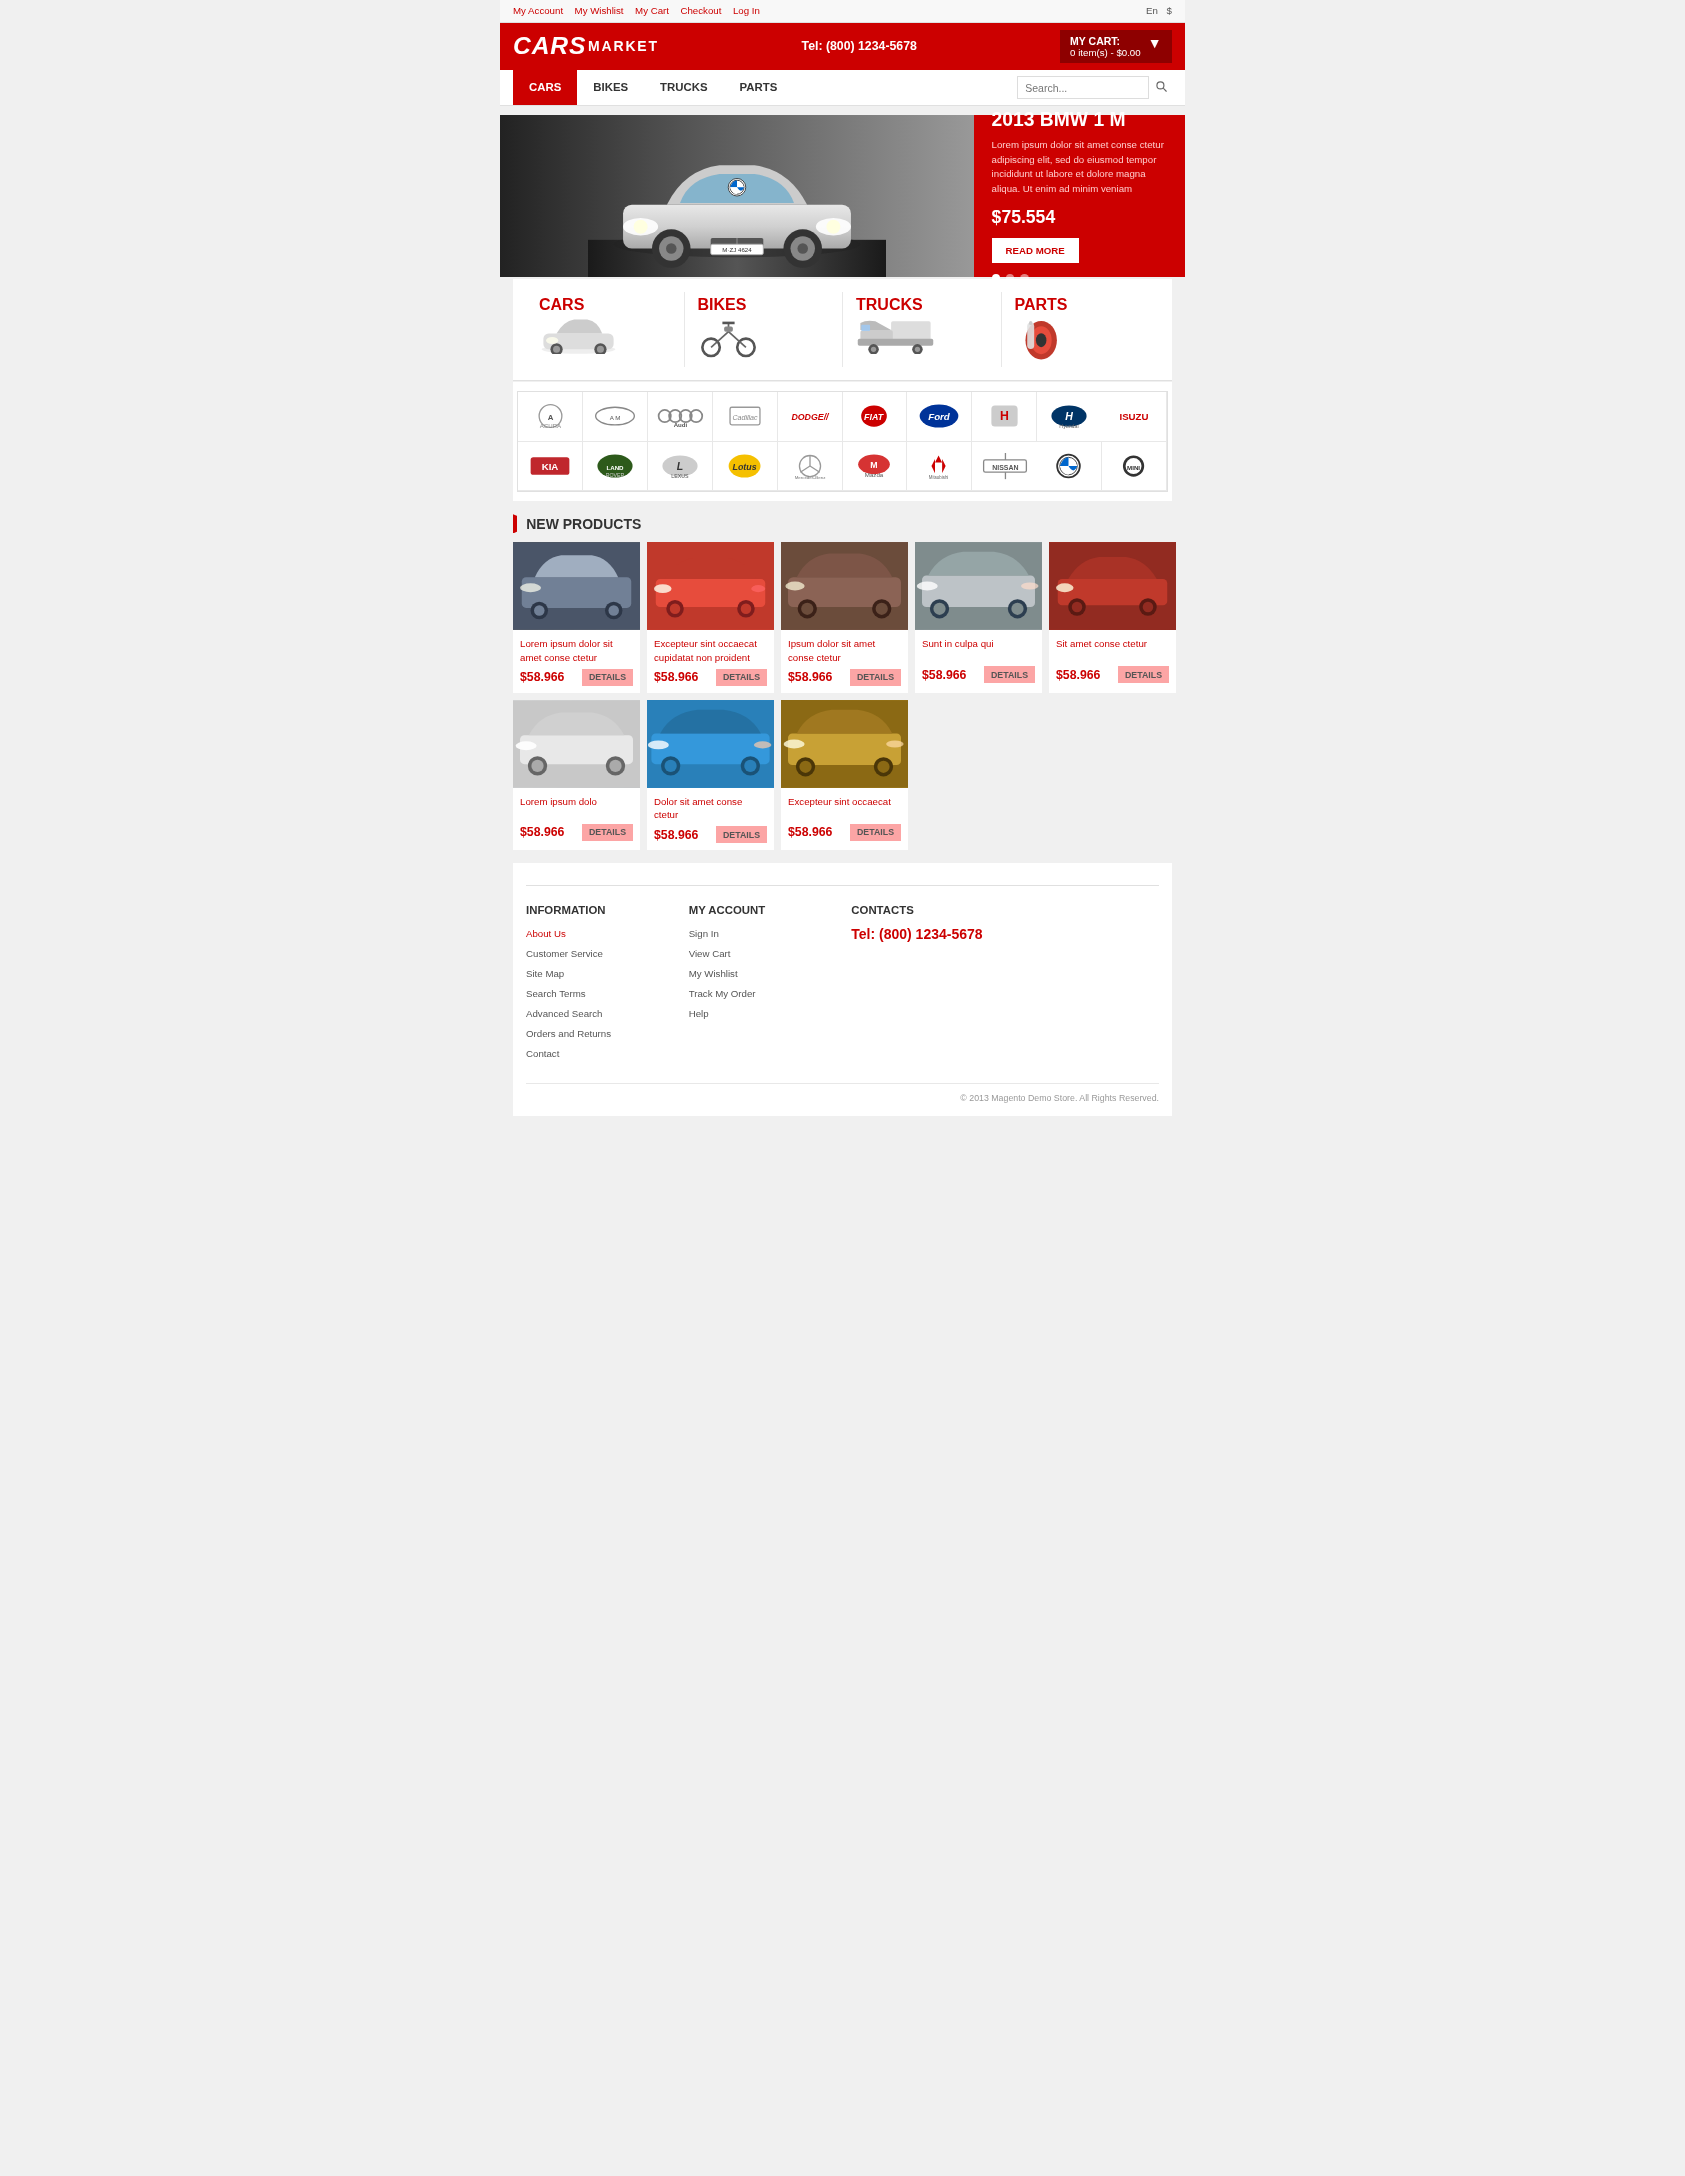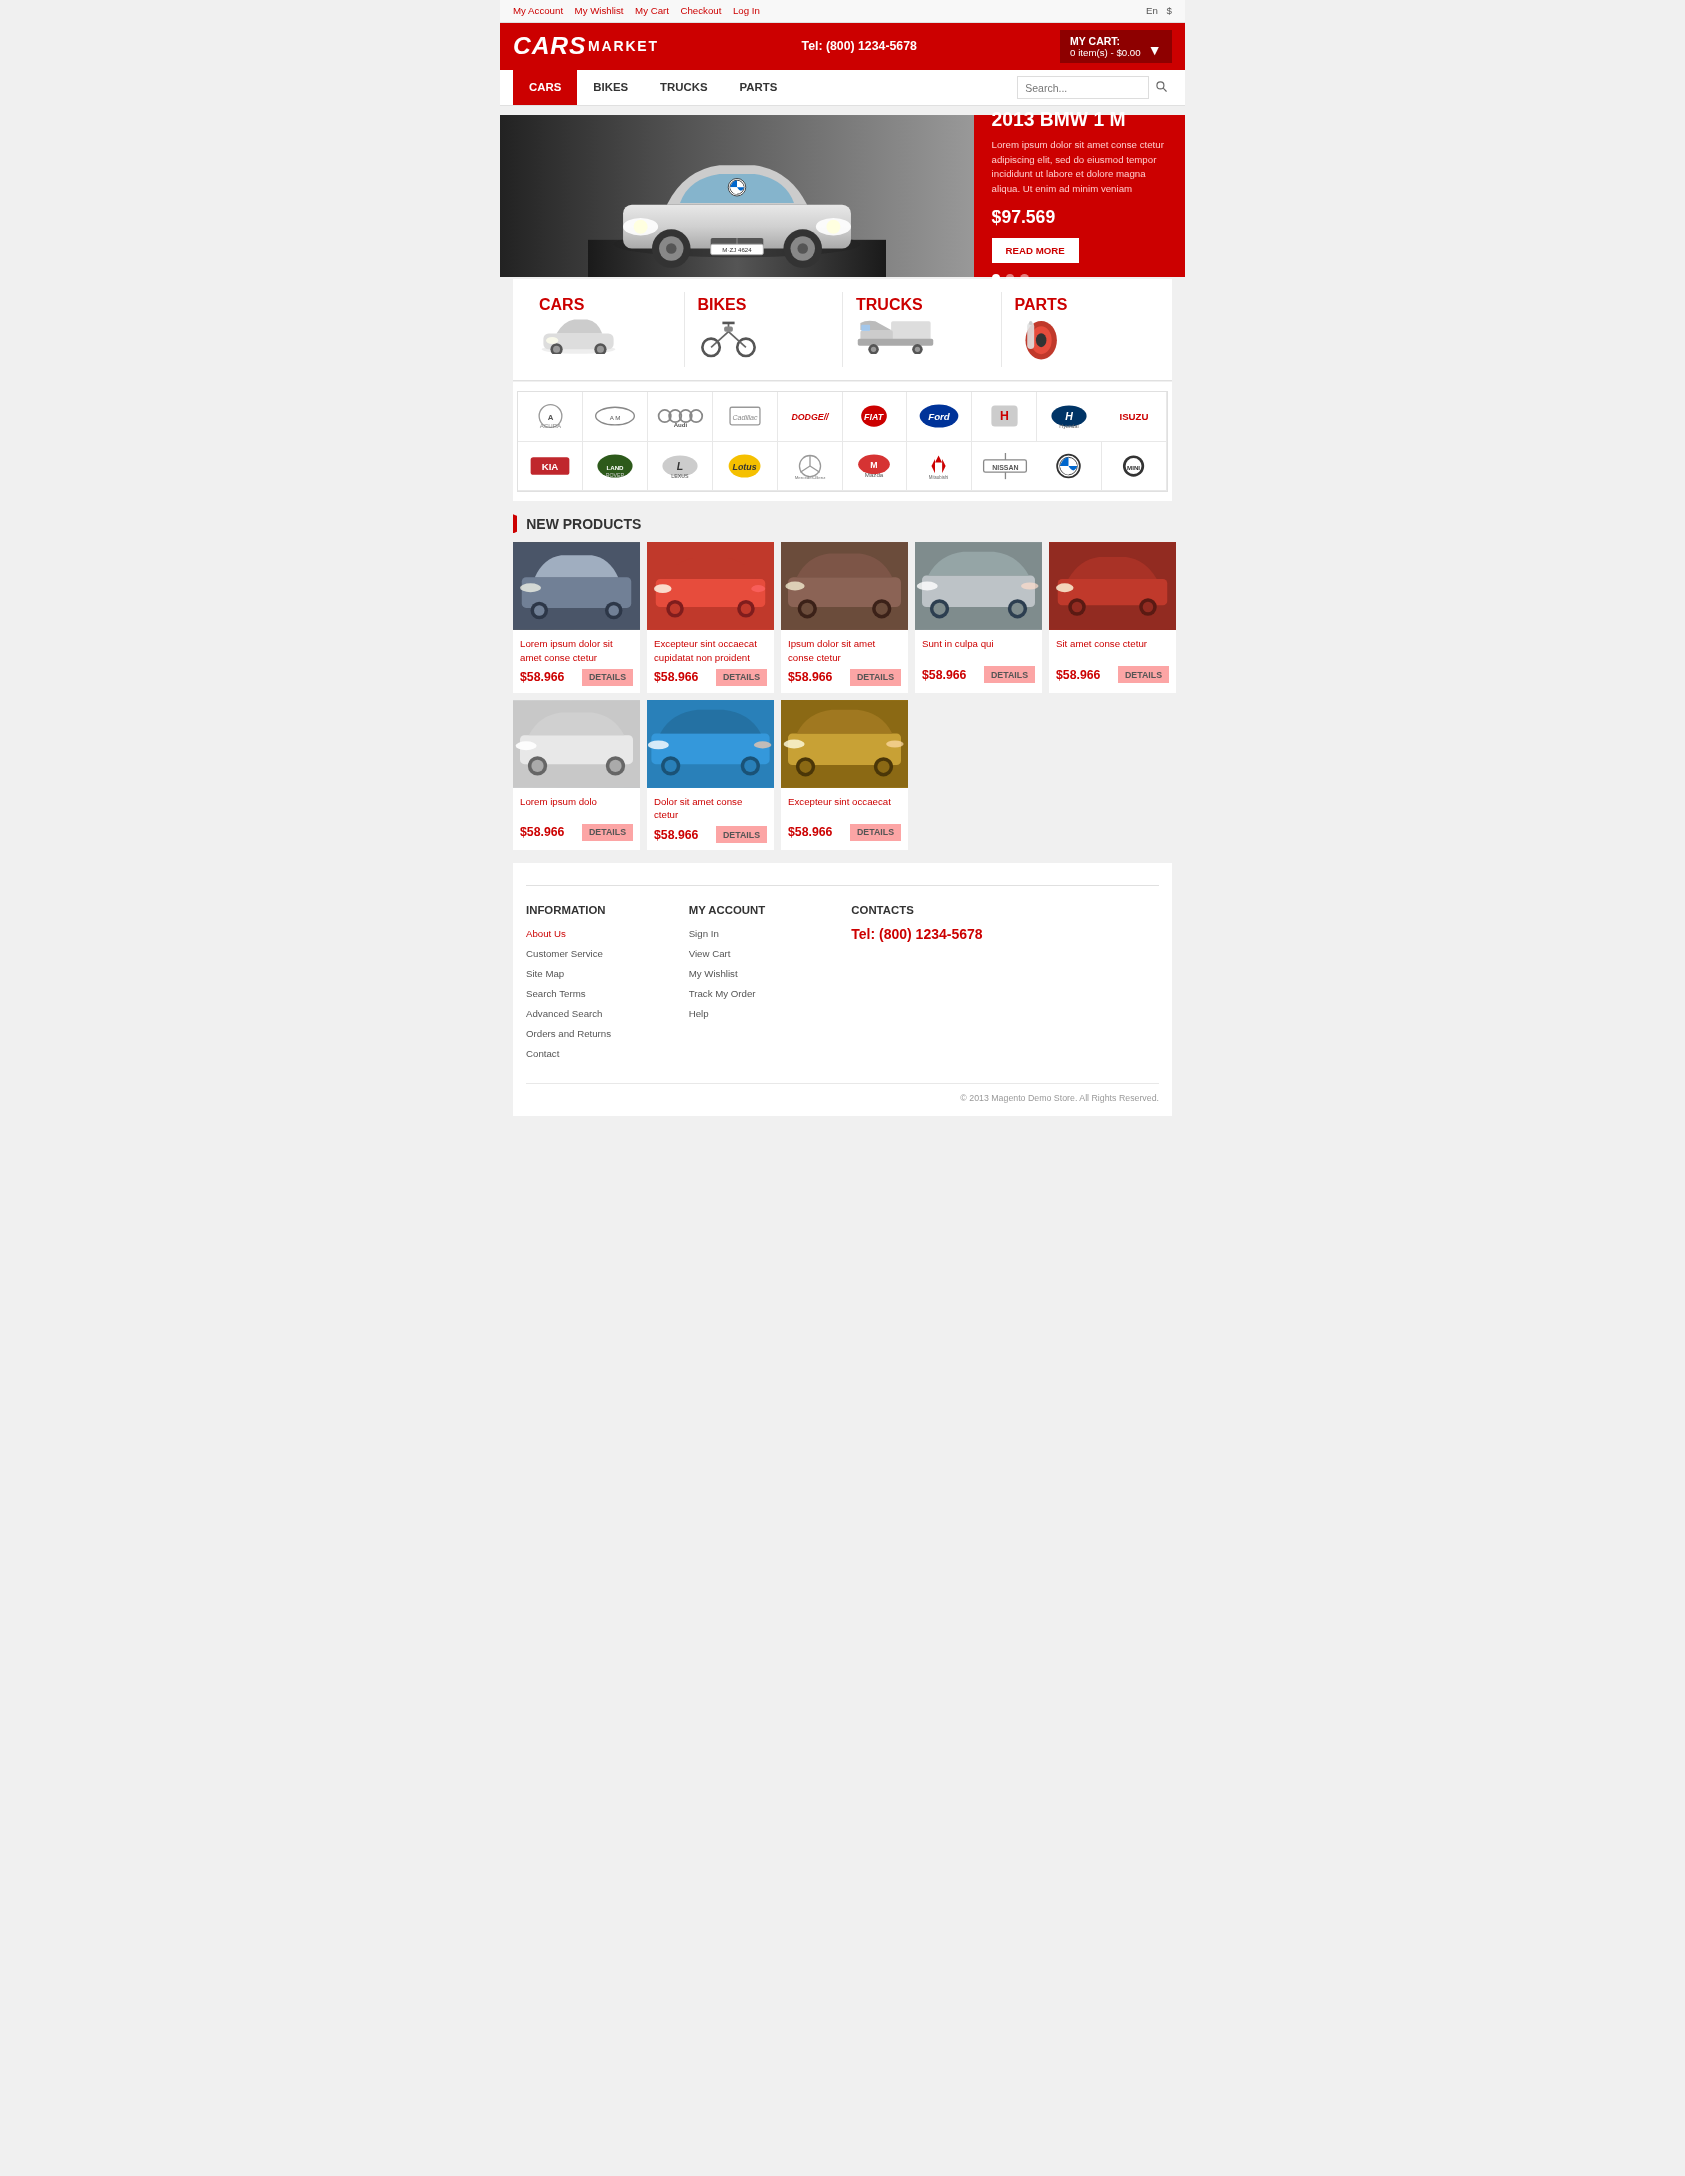--- a/index.html
+++ b/index.html
@@ -9,21 +9,21 @@
     .top-bar { background: #f8f8f8; border-bottom: 0.9px solid #e0e0e0; padding: 5.3px 13px; display: flex; justify-content: space-between; align-items: center; font-size: 9.7px; color: #555; }
     .top-bar-left a { color: #cc0000; text-decoration: none; margin-right: 8.8px; }
     .top-bar-right { display: flex; gap: 8.8px; align-items: center; }
 
     
     .header { background: #cc0000; display: flex; align-items: center; justify-content: space-between; padding: 7px 13px; }
     .logo { display: flex; align-items: center; }
     .logo-cars { font-size: 24.6px; font-weight: 900; color: #fff; font-style: italic; letter-spacing: 0.9px; }
     .logo-market { font-size: 14px; font-weight: bold; color: #fff; margin-left: 1.8px; letter-spacing: 1.8px; }
     .header-phone { color: #fff; font-size: 12.3px; font-weight: bold; }
-    .cart-box { background: rgba(0,0,0,0.3); color: #fff; padding: 5.3px 10.5px; font-size: 9.7px; display: flex; align-items: flex-end; gap: 7px; }
+    .cart-box { background: rgba(0,0,0,0.3); color: #fff; padding: 5.3px 10.5px; font-size: 9.7px; display: flex; align-items: flex-start; gap: 7px; }
     .cart-box .cart-label { font-weight: bold; font-size: 10.5px; }
     .cart-box .cart-info { font-size: 9.7px; }
     .cart-arrow { color: #fff; font-size: 14px; }
 
     
     .nav-bar { background: #fff; border-bottom: 1.8px solid #e0e0e0; display: flex; align-items: center; padding: 0 13px; }
     .nav-item { padding: 10.5px 16px; font-size: 11.4px; font-weight: bold; color: #333; cursor: pointer; text-transform: uppercase; border-bottom: 2.6px solid transparent; }
     .nav-item.active { background: #cc0000; color: #fff; border-bottom: 2.6px solid #cc0000; }
     .nav-search { margin-left: auto; display: flex; align-items: center; }
     .nav-search input { border: 0.9px solid #ddd; padding: 4.4px 7px; font-size: 10.5px; width: 132px; }
@@ -194,21 +194,21 @@
         <path d="M162 90 Q165 82 170 82 L170 90 Z" fill="#0066cc"></path>
         <path d="M170 90 Q175 82 178 90 Z" fill="#fff"></path>
         <path d="M162 90 Q165 98 170 98 L170 90 Z" fill="#fff"></path>
         <path d="M170 90 Q175 98 178 90 Z" fill="#0066cc"></path>
       </svg>
     </div>
   </div>
   <div class="hero-content">
     <div class="hero-title">2013 BMW 1 M</div>
     <div class="hero-desc">Lorem ipsum dolor sit amet conse ctetur adipiscing elit, sed do eiusmod tempor incididunt ut labore et dolore magna aliqua. Ut enim ad minim veniam</div>
-    <div class="hero-price">$97.569</div>
+    <div class="hero-price">$75.554</div>
     <button class="hero-btn">READ MORE</button>
     <div class="hero-dots">
       <div class="dot active"></div>
       <div class="dot"></div>
       <div class="dot"></div>
     </div>
   </div>
 </div>
 
 <div class="main-content">

